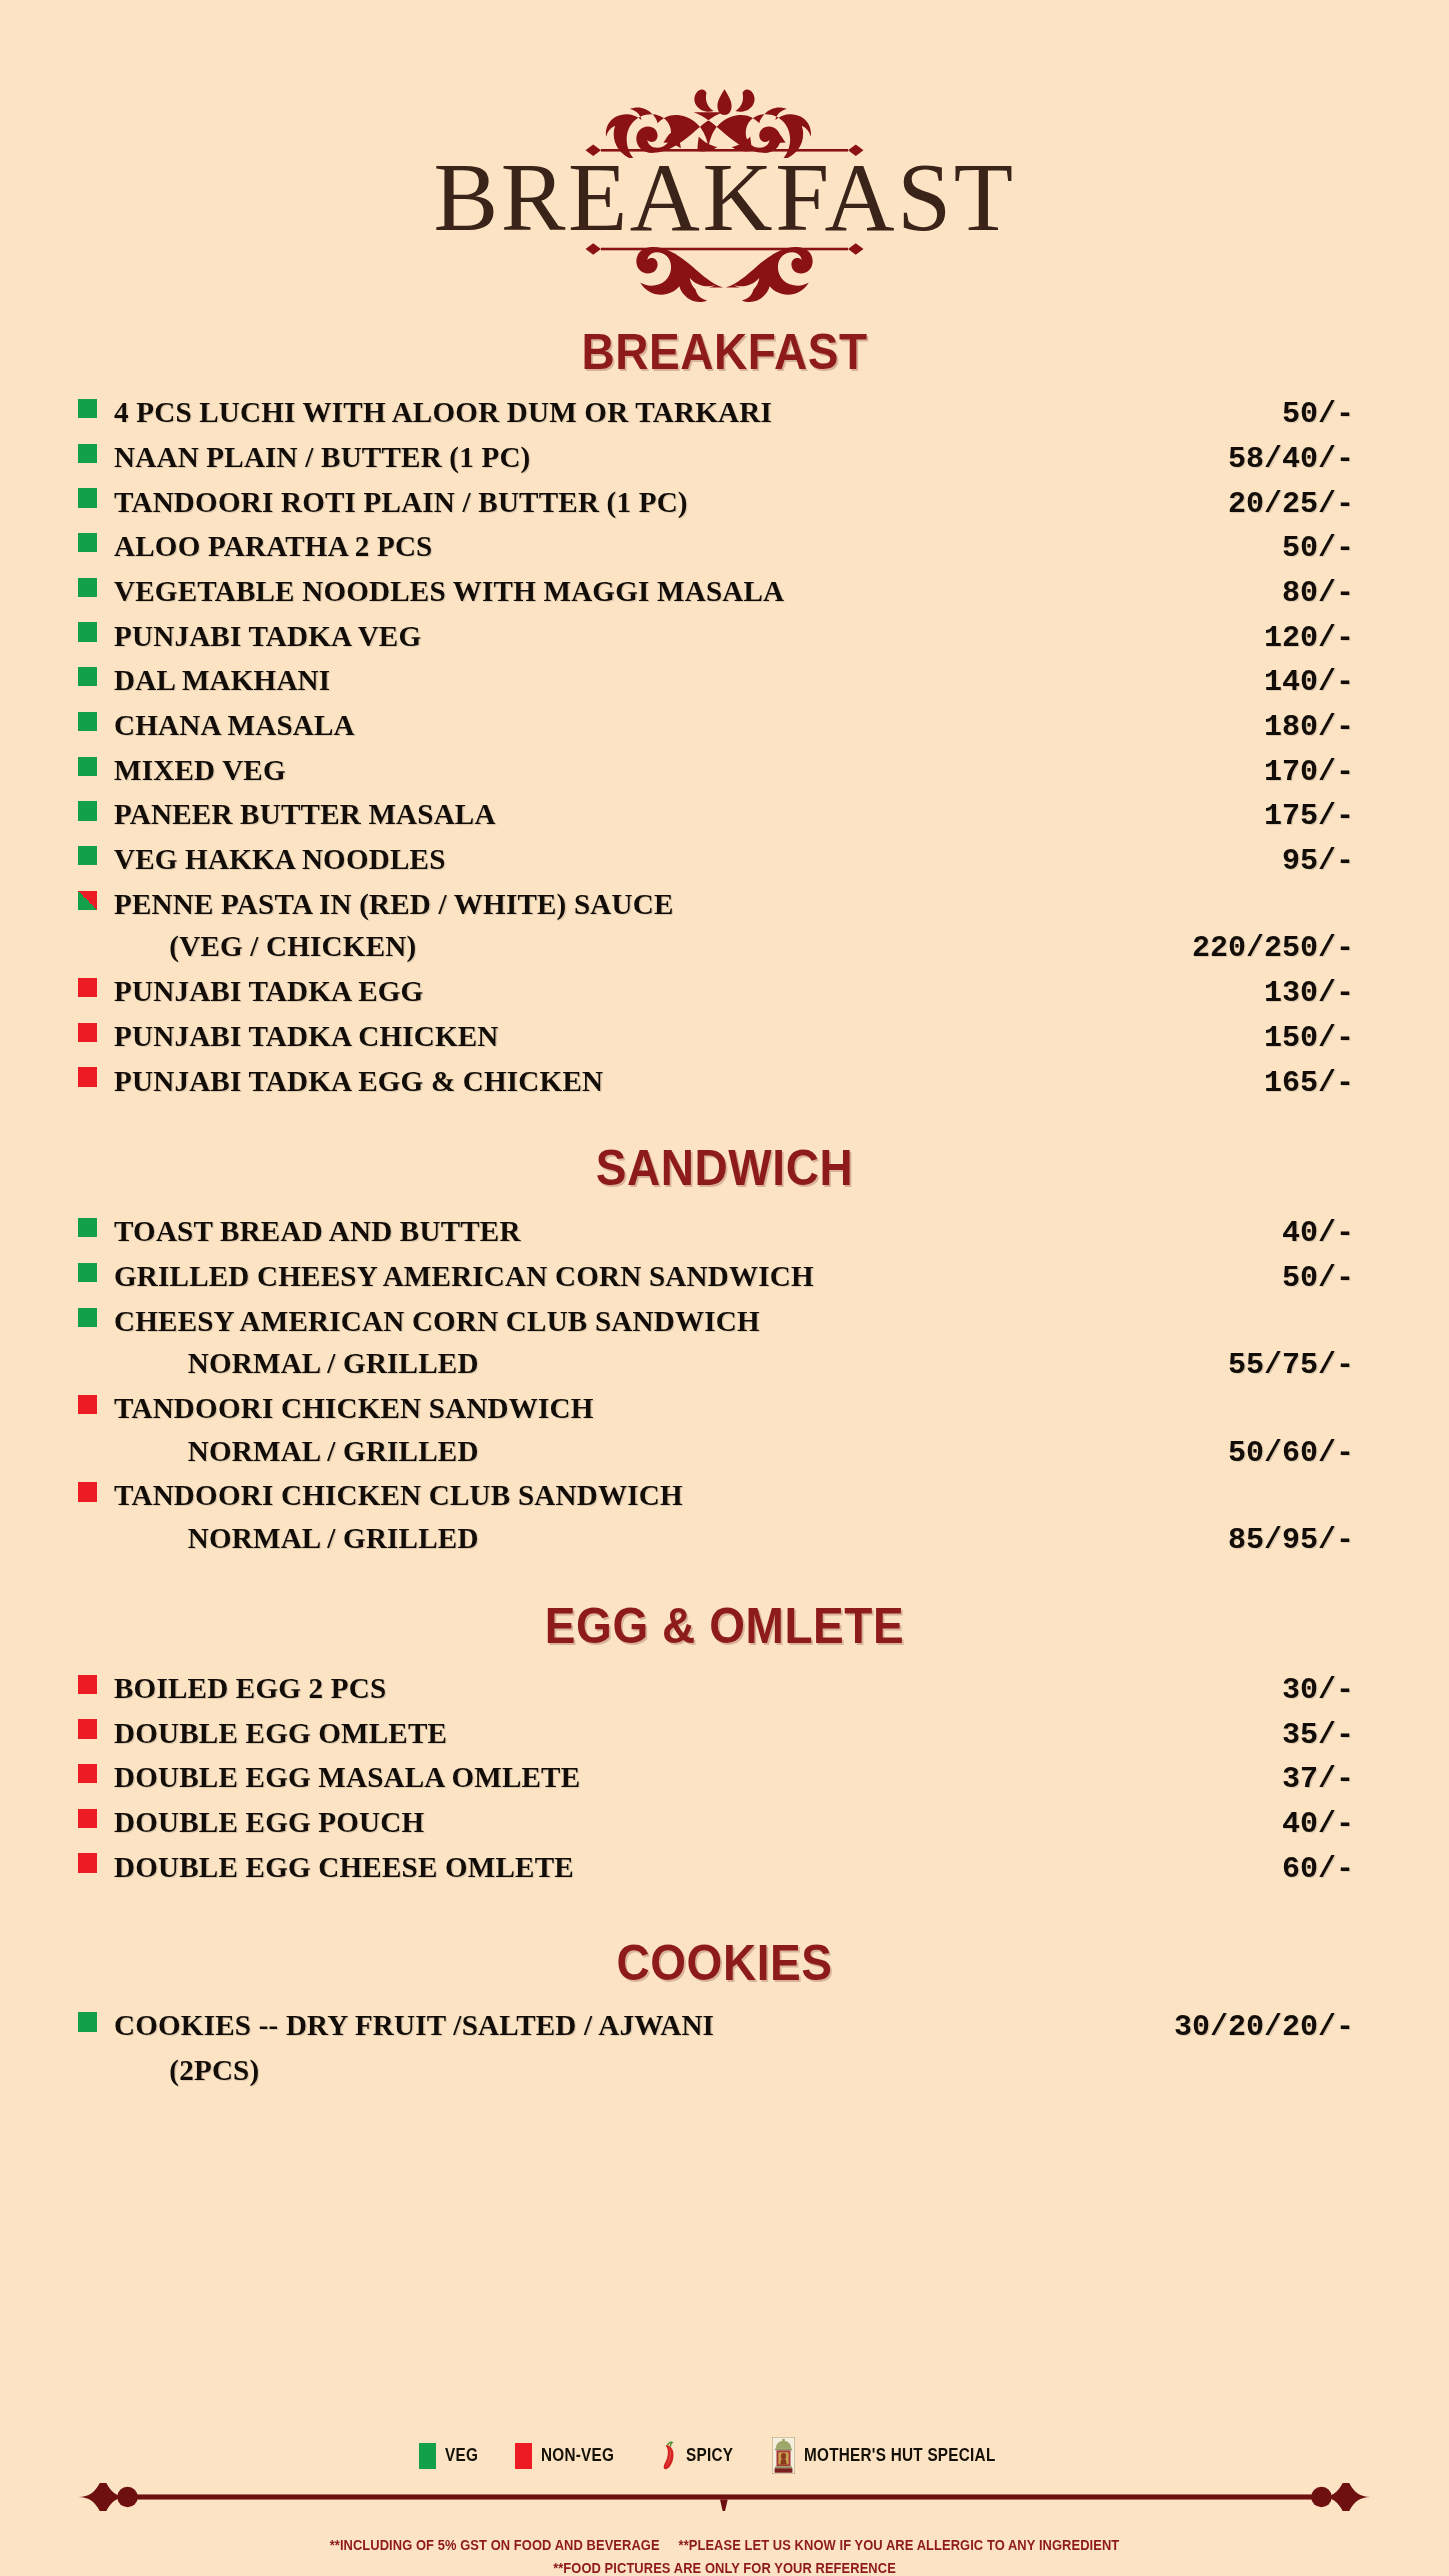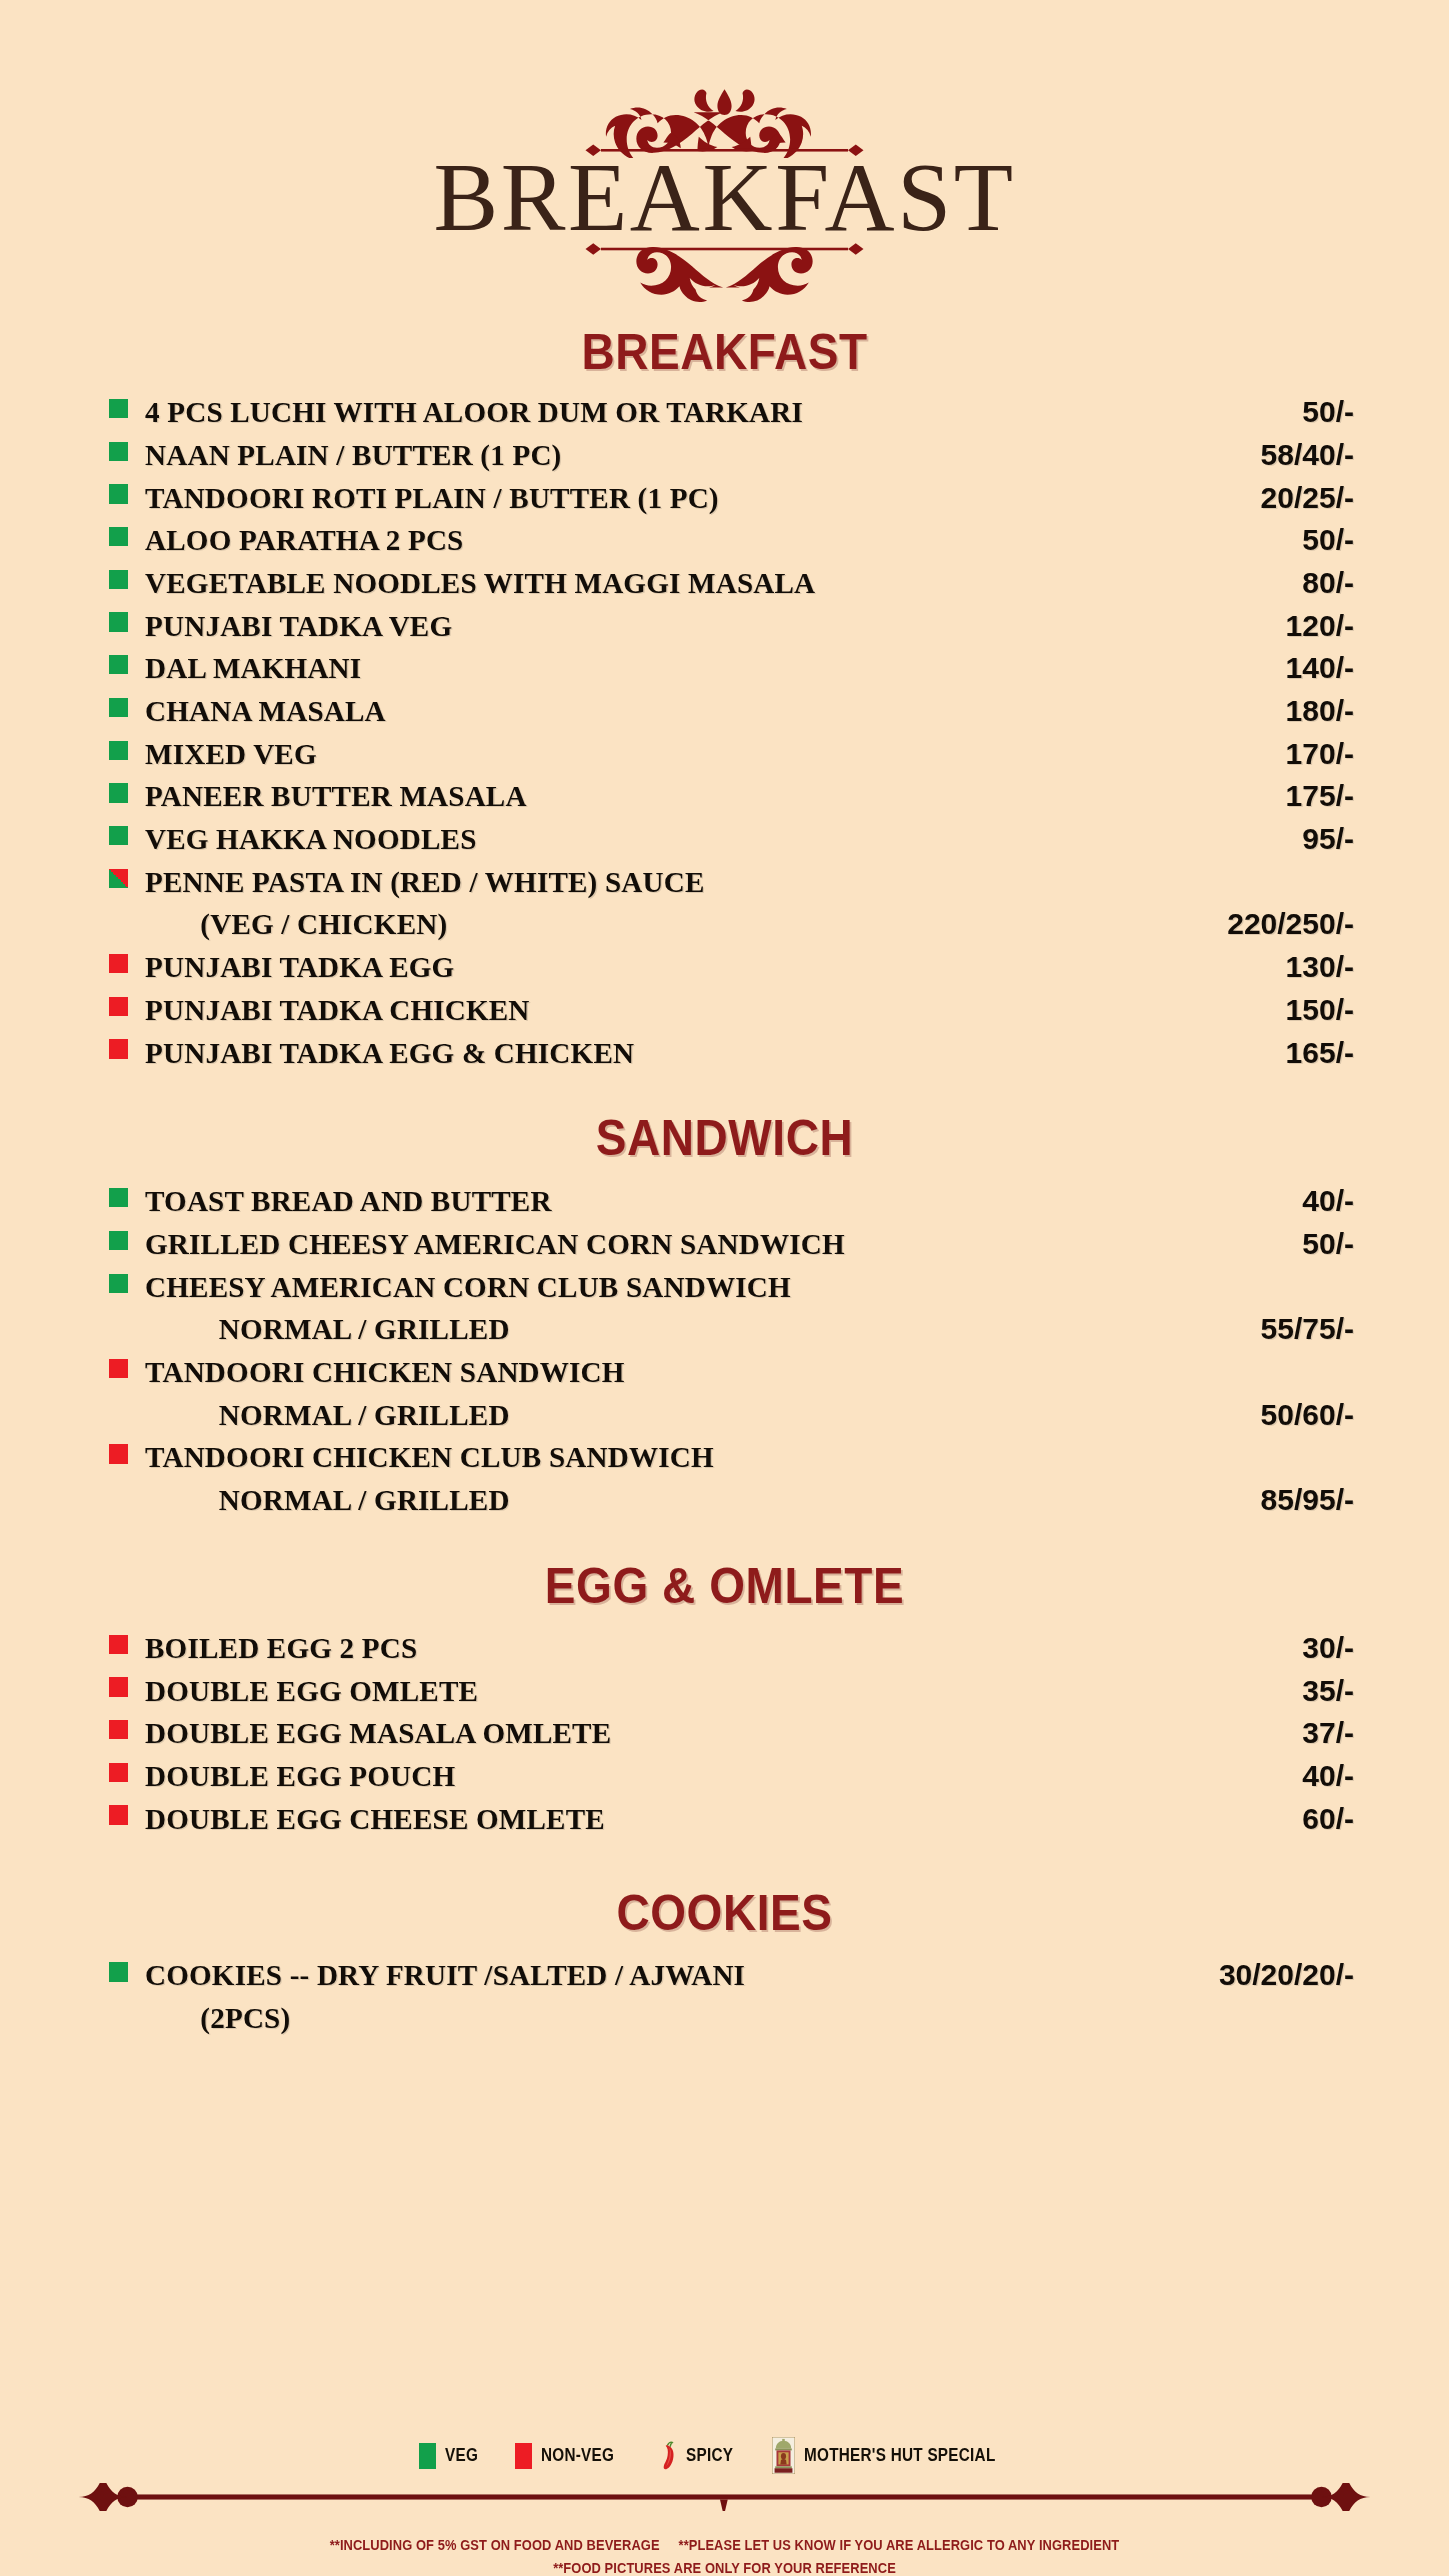--- a/index.html
+++ b/index.html
@@ -54,21 +54,21 @@
     transform: scaleX(0.92);
     text-shadow: 1.9px 1.9px 0 rgba(90,10,10,0.22);
   }
   .sec-breakfast { margin-top: 9px; margin-bottom: 11.6px; }
   .sec-sandwich  { margin-top: 36px; margin-bottom: 14px; }
   .sec-egg       { margin-top: 36px; margin-bottom: 13px; }
   .sec-cookies   { margin-top: 45px; margin-bottom: 13px; }
 
   
   .items {
-    padding: 0 95px 0 109px;
+    padding: 0 95px 0 78px;
   }
   .row {
     display: flex;
     align-items: baseline;
     margin-bottom: 1.9px;
   }
   .marker {
     flex: 0 0 auto;
     width: 19.3px;
     height: 19.3px;
@@ -92,21 +92,21 @@
     line-height: 1.36;
     color: #120D08;
     letter-spacing: 0.2px;
     transform: scaleX(0.97);
     transform-origin: left center;
     white-space: nowrap;
     text-shadow: 1.3px 1.3px 0 rgba(0,0,0,0.12);
   }
   .price {
     flex: 0 0 auto;
-    font-family: Liberation Sans, sans-serif;
+    font-family: Liberation Mono, monospace;
     font-weight: bold;
     font-size: 30px;
     line-height: 1.36;
     color: #120D08;
     text-align: right;
     white-space: nowrap;
     padding-left: 19.3px;
     text-shadow: 1.3px 1.3px 0 rgba(0,0,0,0.12);
   }
   

